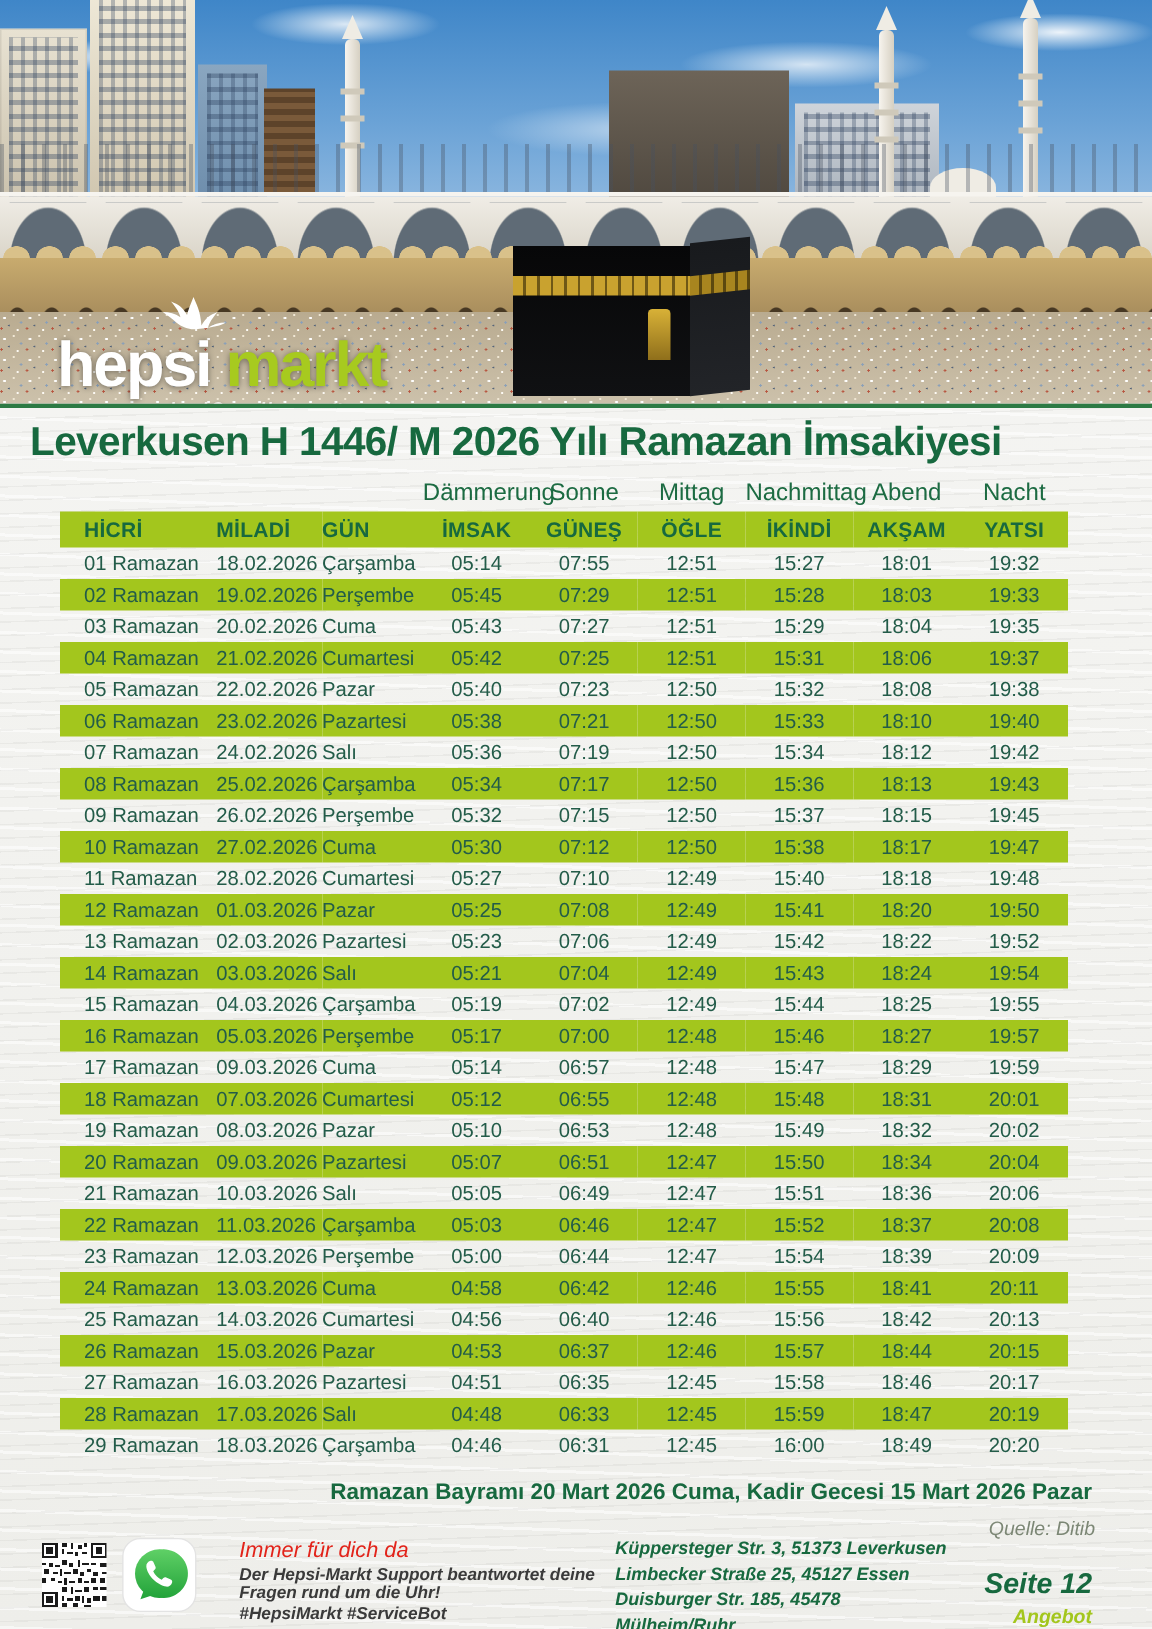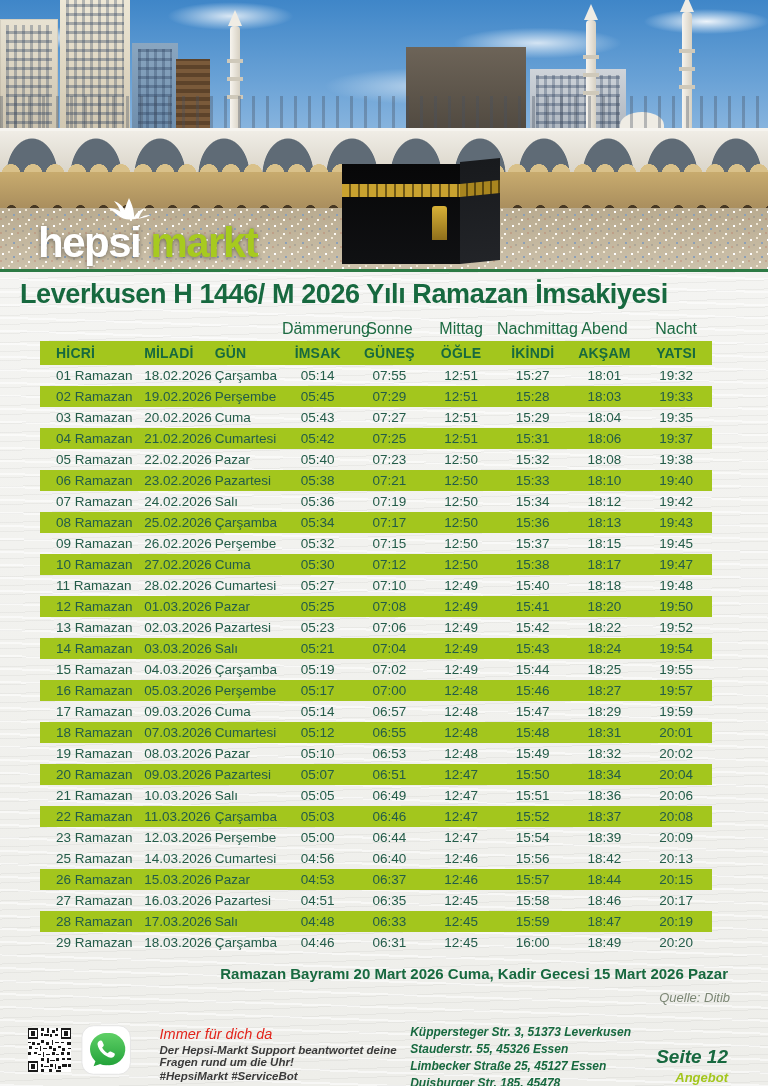--- a/index.html
+++ b/index.html
@@ -468,20 +468,31 @@
           <td>23 Ramazan</td>
           <td>12.03.2026</td>
           <td>Perşembe</td>
           <td>05:00</td>
           <td>06:44</td>
           <td>12:47</td>
           <td>15:54</td>
           <td>18:39</td>
           <td>20:09</td>
         </tr>
+        <tr class="alt">
+          <td>24 Ramazan</td>
+          <td>13.03.2026</td>
+          <td>Cuma</td>
+          <td>04:58</td>
+          <td>06:42</td>
+          <td>12:46</td>
+          <td>15:55</td>
+          <td>18:41</td>
+          <td>20:11</td>
+        </tr>
         <tr>
           <td>25 Ramazan</td>
           <td>14.03.2026</td>
           <td>Cumartesi</td>
           <td>04:56</td>
           <td>06:40</td>
           <td>12:46</td>
           <td>15:56</td>
           <td>18:42</td>
           <td>20:13</td>
@@ -561,21 +572,20 @@
     </svg>
 
     <div class="support">
       <div class="support-title">Immer für dich da</div>
       <div class="support-line">Der Hepsi-Markt Support beantwortet deine Fragen rund um die Uhr!</div>
       <div class="support-line">#HepsiMarkt #ServiceBot</div>
     </div>
 
     <div class="addresses">
         <div>Küppersteger Str. 3, 51373 Leverkusen</div>
-        <div>Stauderstr. 55, 45326 Essen</div>
         <div>Limbecker Straße 25, 45127 Essen</div>
         <div>Duisburger Str. 185, 45478 Mülheim/Ruhr</div>
       </div>
 
     <div class="pageinfo">
       <div class="seite">Seite 12</div>
       <div class="angebot">Angebot 07/2026</div>
     </div>
   </div>
 </div>

